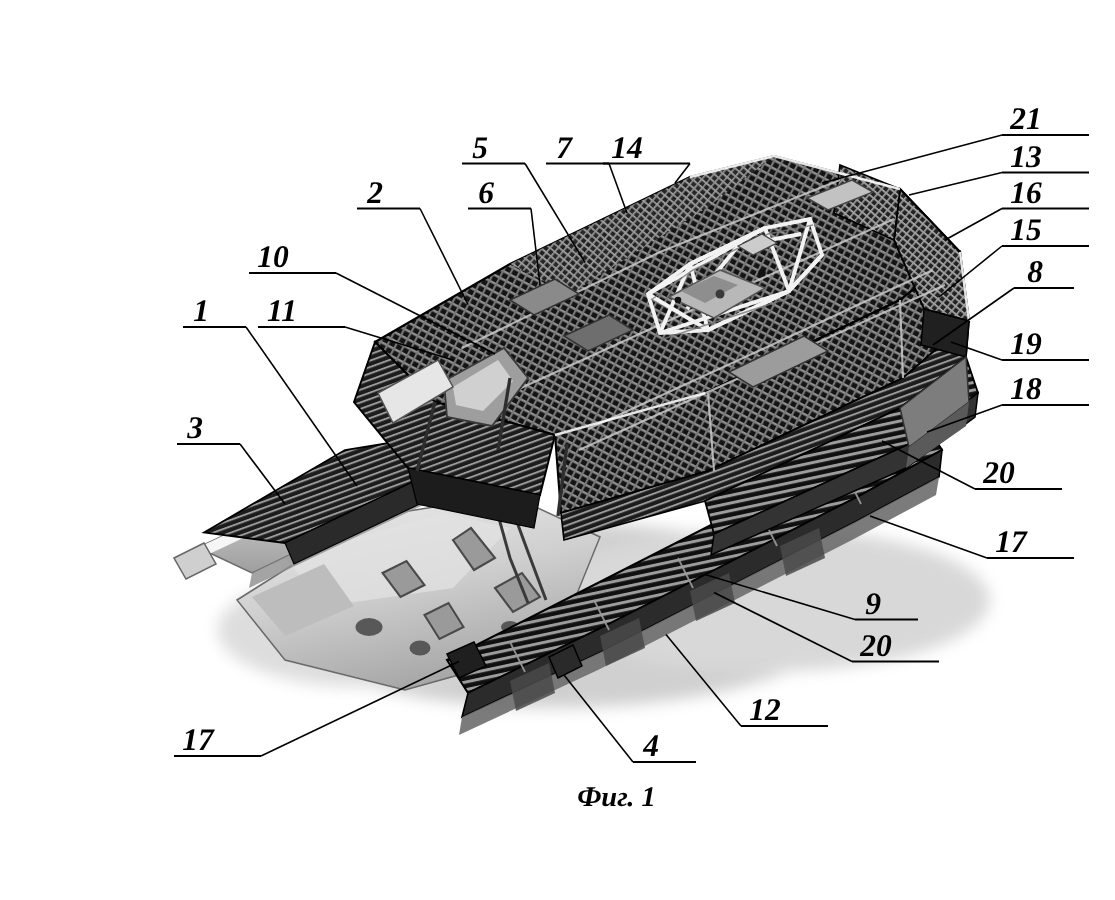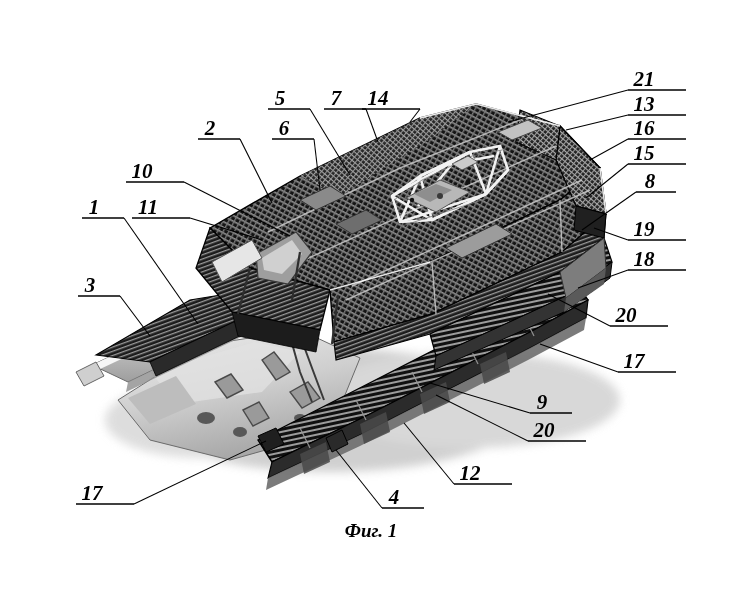--- a/index.html
+++ b/index.html
@@ -1,18 +1,18 @@
 <!DOCTYPE html>
 <html><head>
 <meta charset="utf-8">
 <style>
   html,body{margin:0;padding:0;background:#fff;}
   body{width:743px;height:600px;position:relative;overflow:hidden;
        font-family:"Liberation Serif",serif;}
-  #figure-root{position:absolute;inset:0;background:#ffffff;}
+  #figure-root{position:absolute;inset:0;background:#ffffff;margin-left:40px;}
   svg#fig{position:absolute;left:0;top:0;width:743px;height:600px;}
   .lbl{font-family:"Liberation Serif",serif;font-style:italic;font-weight:700;
        font-size:21px;fill:#000;}
   .cap{font-family:"Liberation Serif",serif;font-style:italic;font-weight:700;
        font-size:19px;fill:#000;}
   .ldr{stroke:#000;stroke-width:1.05;fill:none;}
   .und{stroke:#000;stroke-width:1.3;fill:none;}
 </style>
 </head>
 <body>

